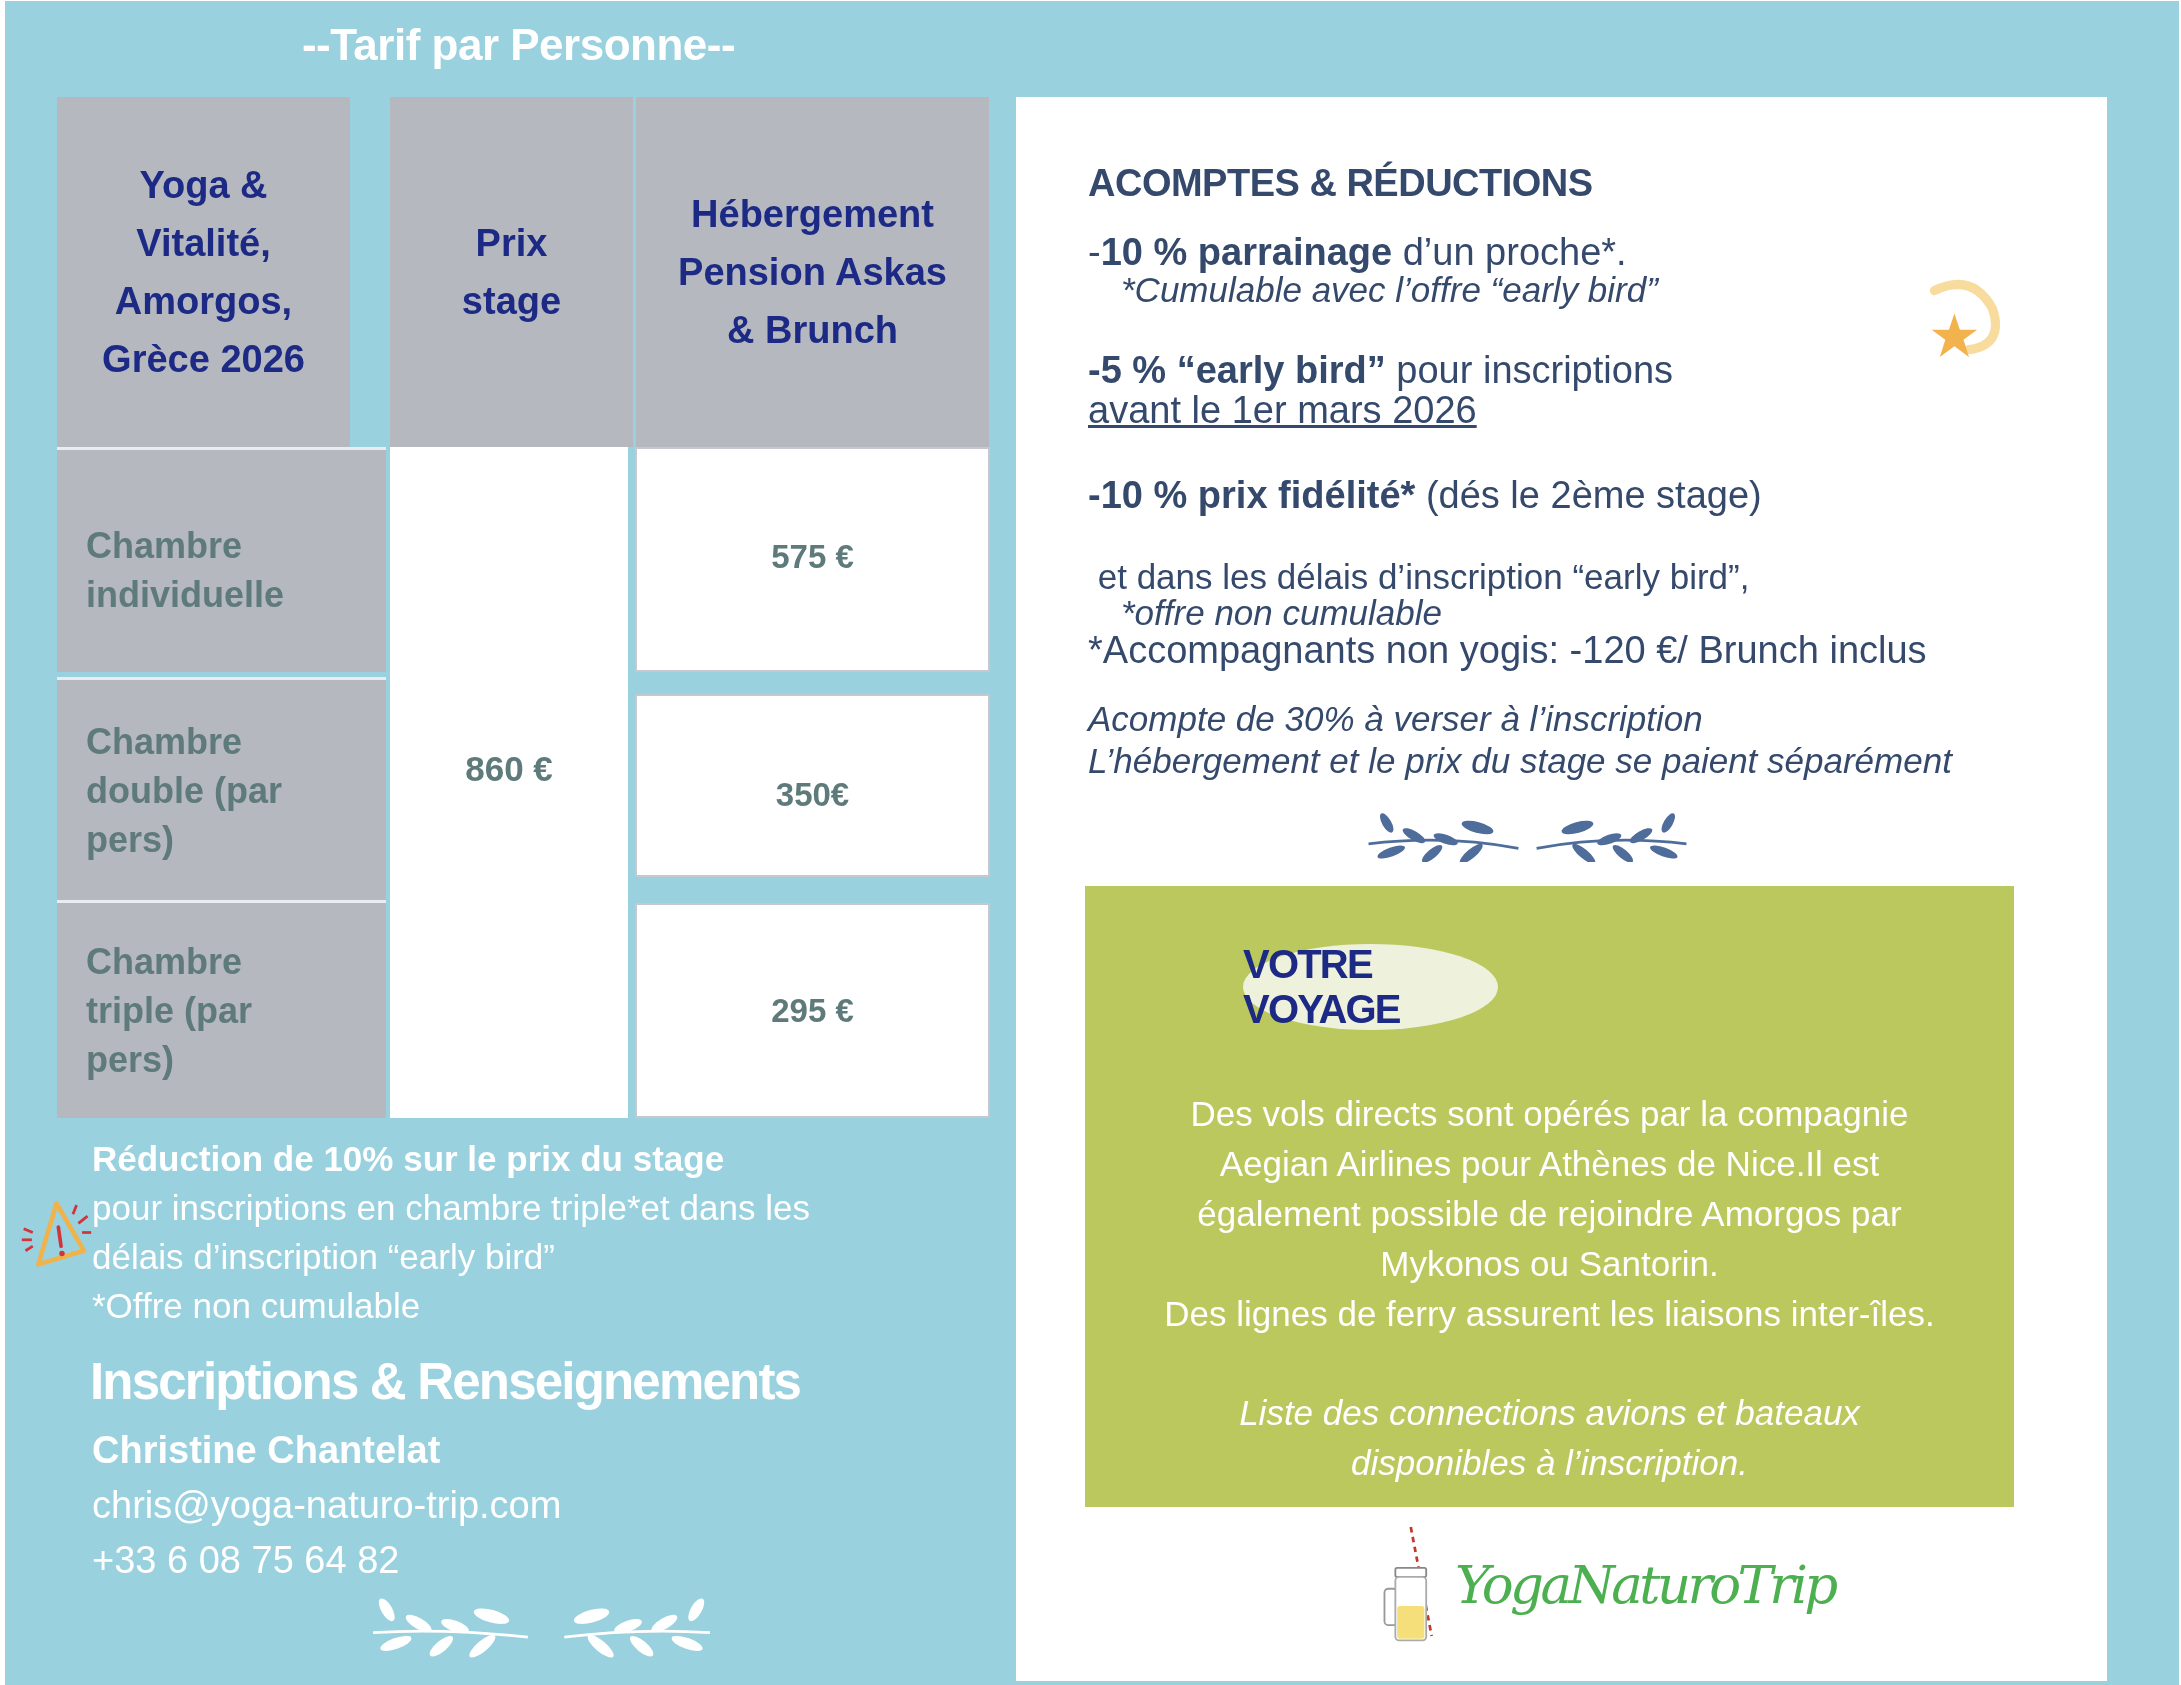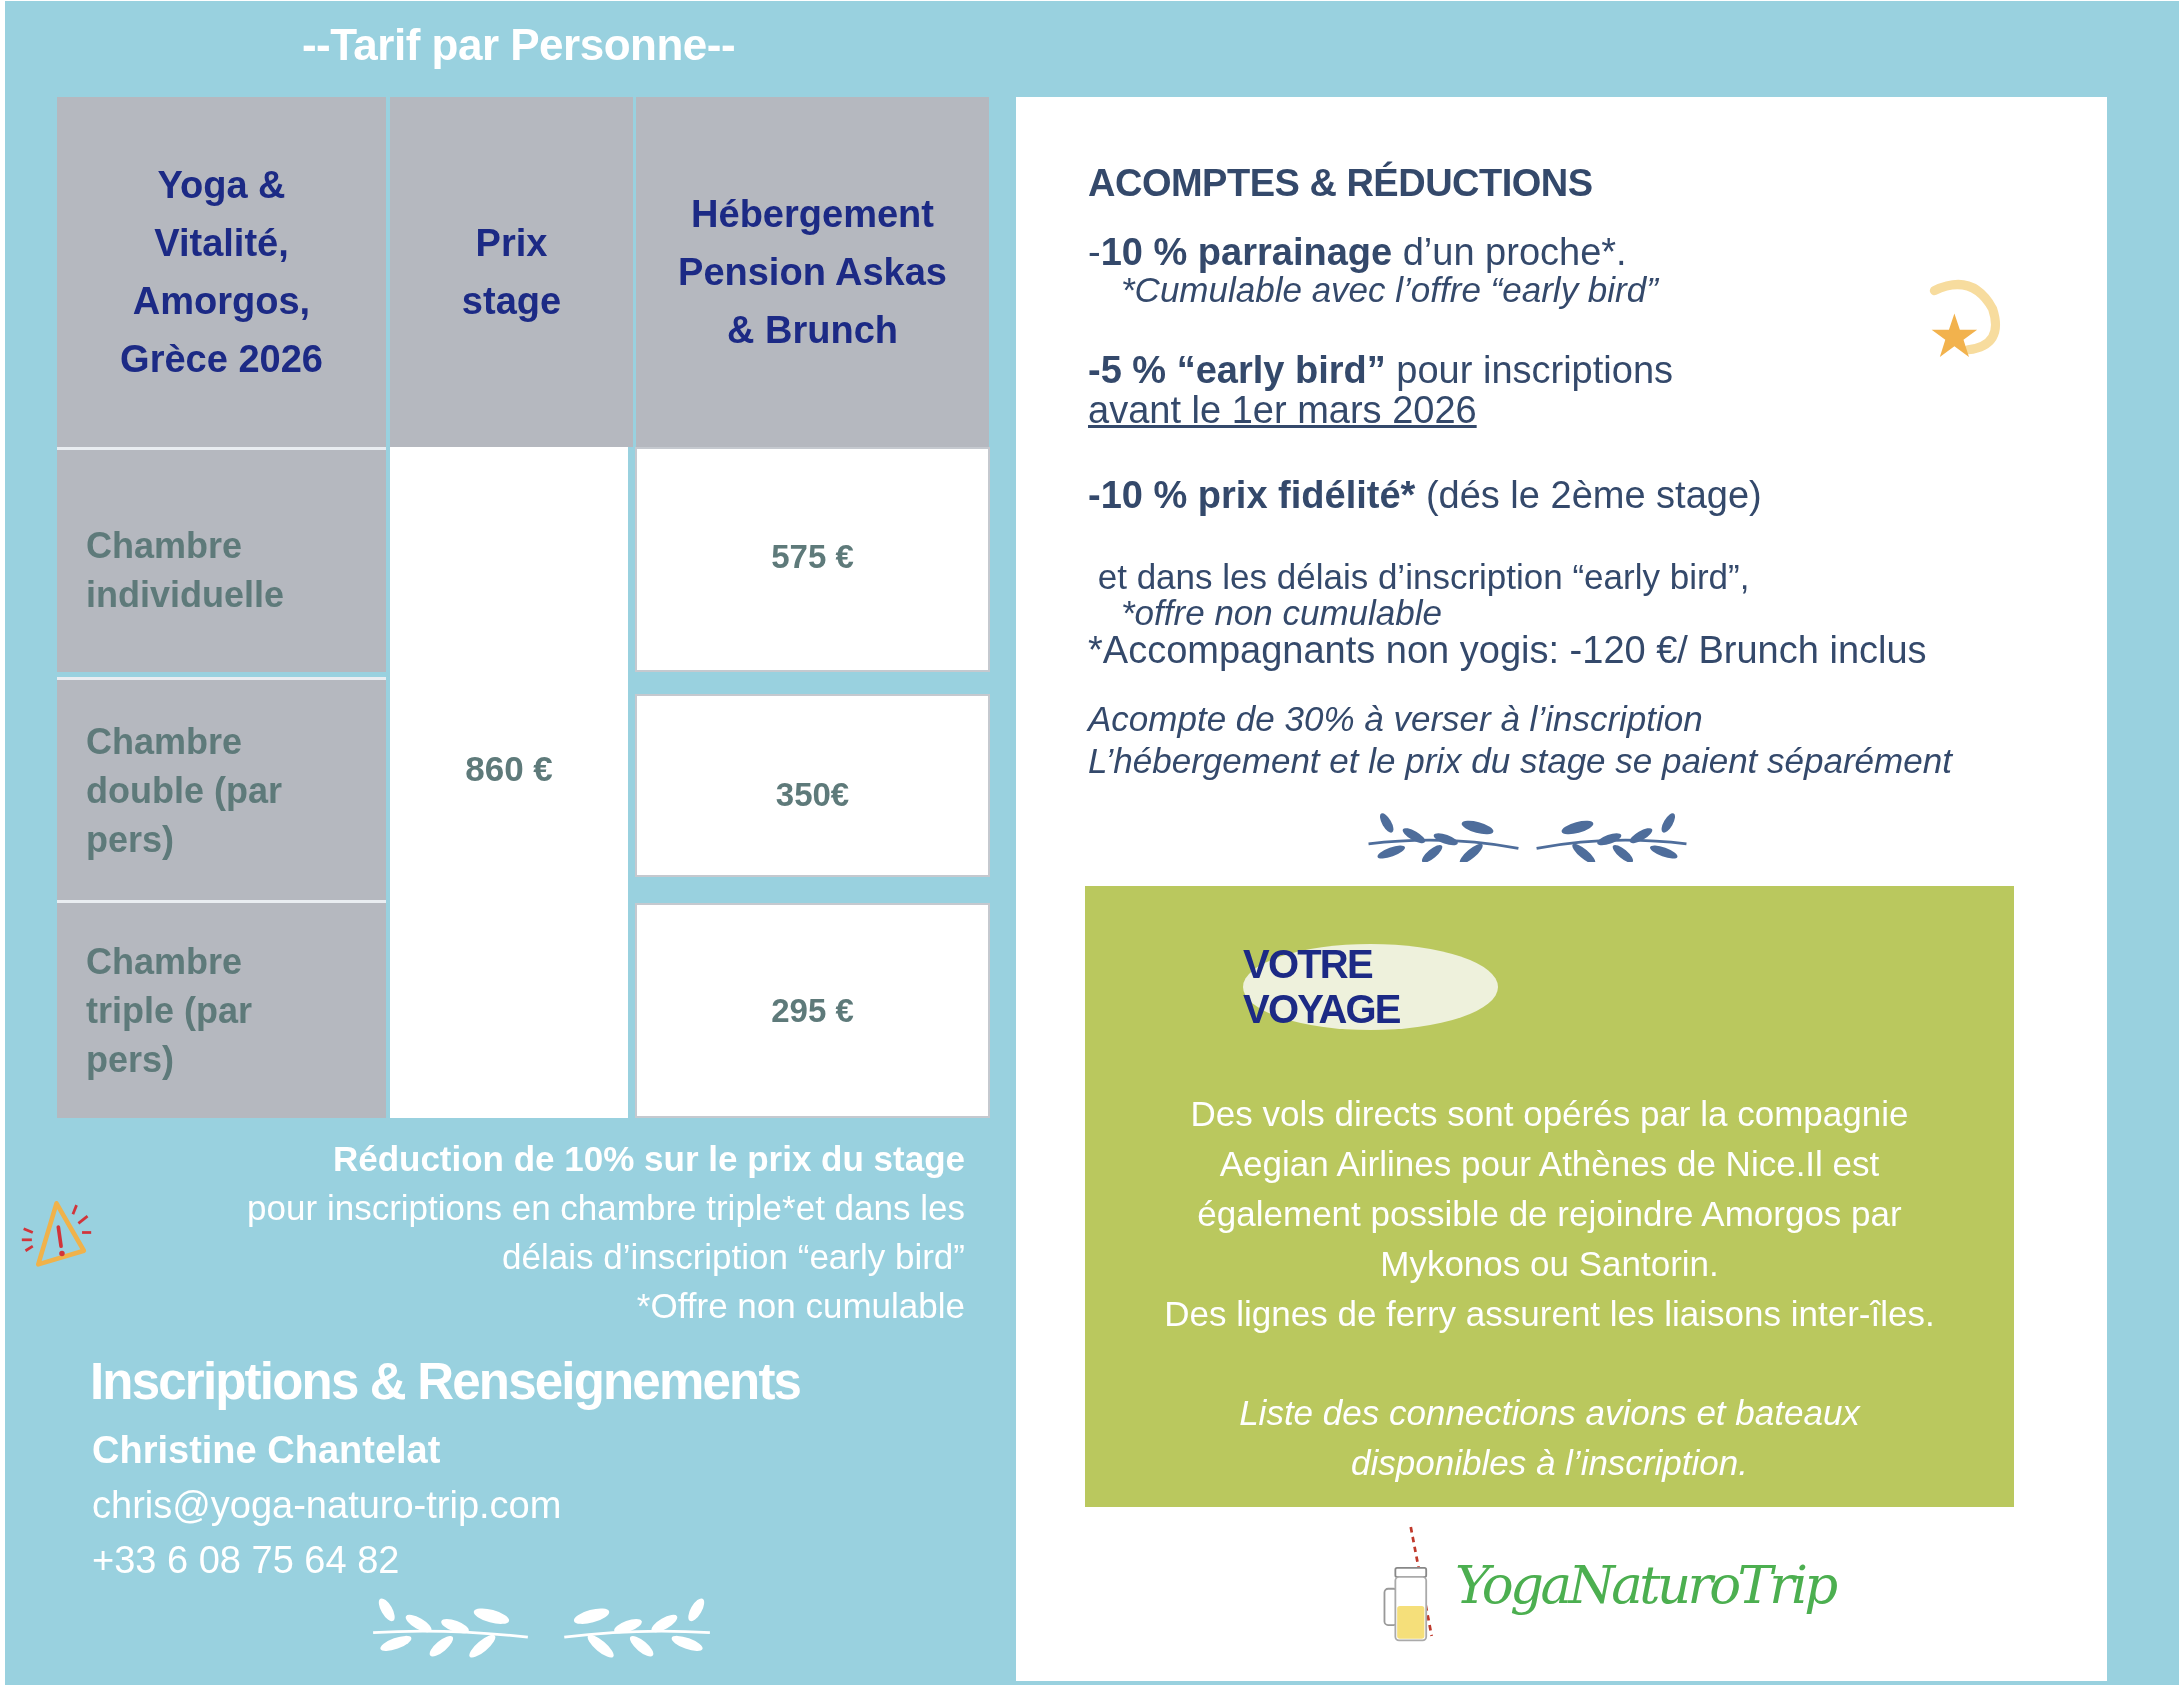--- a/index.html
+++ b/index.html
@@ -11,21 +11,21 @@
   
   .title { left:273px; top:20px; width:491px; text-align:center; color:#ffffff; font-weight:bold;
            font-size:44px; letter-spacing:-0.5px; }
   .cell { position:absolute; box-sizing:border-box; }
   .hdr { background:#b5b8bf; color:#1c2a85; font-weight:bold; font-size:38px; line-height:58px;
          display:flex; align-items:center; justify-content:center; text-align:center; }
   .rowlbl { background:#b5b8bf; color:#5e7a7a; font-weight:bold; font-size:36px; line-height:49px;
             padding-left:29px; display:flex; align-items:center; border-top:3.6px solid #e9edf1; }
   .wcell { background:#ffffff; border:2.7px solid #c5c9cf; color:#5e7a7a; font-weight:bold; font-size:33px;
            display:flex; align-items:center; justify-content:center; }
-  .note { color:#ffffff; font-size:35px; line-height:49px;text-align:right; }
+  .note { color:#ffffff; font-size:35px; line-height:49px; }
   .contact-title { color:#ffffff; font-weight:bold; font-size:51px; letter-spacing:-1.8px; }
   .contact { color:#ffffff; font-size:38px; line-height:55px; }
 
   
   .panel { left:1016px; top:97px; width:1091px; height:1584px; background:#ffffff; }
   .rtxt { color:#34496b; }
   .h2 { font-weight:bold; font-size:38px; letter-spacing:-0.5px; }
   .big { font-size:38px; line-height:40px; }
   .ital { font-style:italic; font-size:35px; line-height:36px;margin-left:33px; }
   .green { left:1085px; top:886px; width:929px; height:621px; background:#bac85e; }
@@ -34,21 +34,21 @@
           font-size:40px; letter-spacing:-1.8px; }
   .gtxt { color:#ffffff; text-align:center; font-size:35px; line-height:50px; }
 </style>
 </head>
 <body>
 
 <div class="bg"></div>
 
 <div class="abs title">--Tarif par Personne--</div>
 
-<div class="cell hdr" style="left:57px;top:97px;width:329px;height:350px;">
+<div class="cell hdr" style="left:57px;top:97px;width:293px;height:350px;">
   <div>
     <div>Yoga &amp;</div>
     <div>Vitalité,</div>
     <div>Amorgos,</div>
     <div>Grèce 2026</div>
   </div>
 </div>
 <div class="cell hdr" style="left:390px;top:97px;width:243px;height:350px;">
   <div>
     <div>Prix</div>

